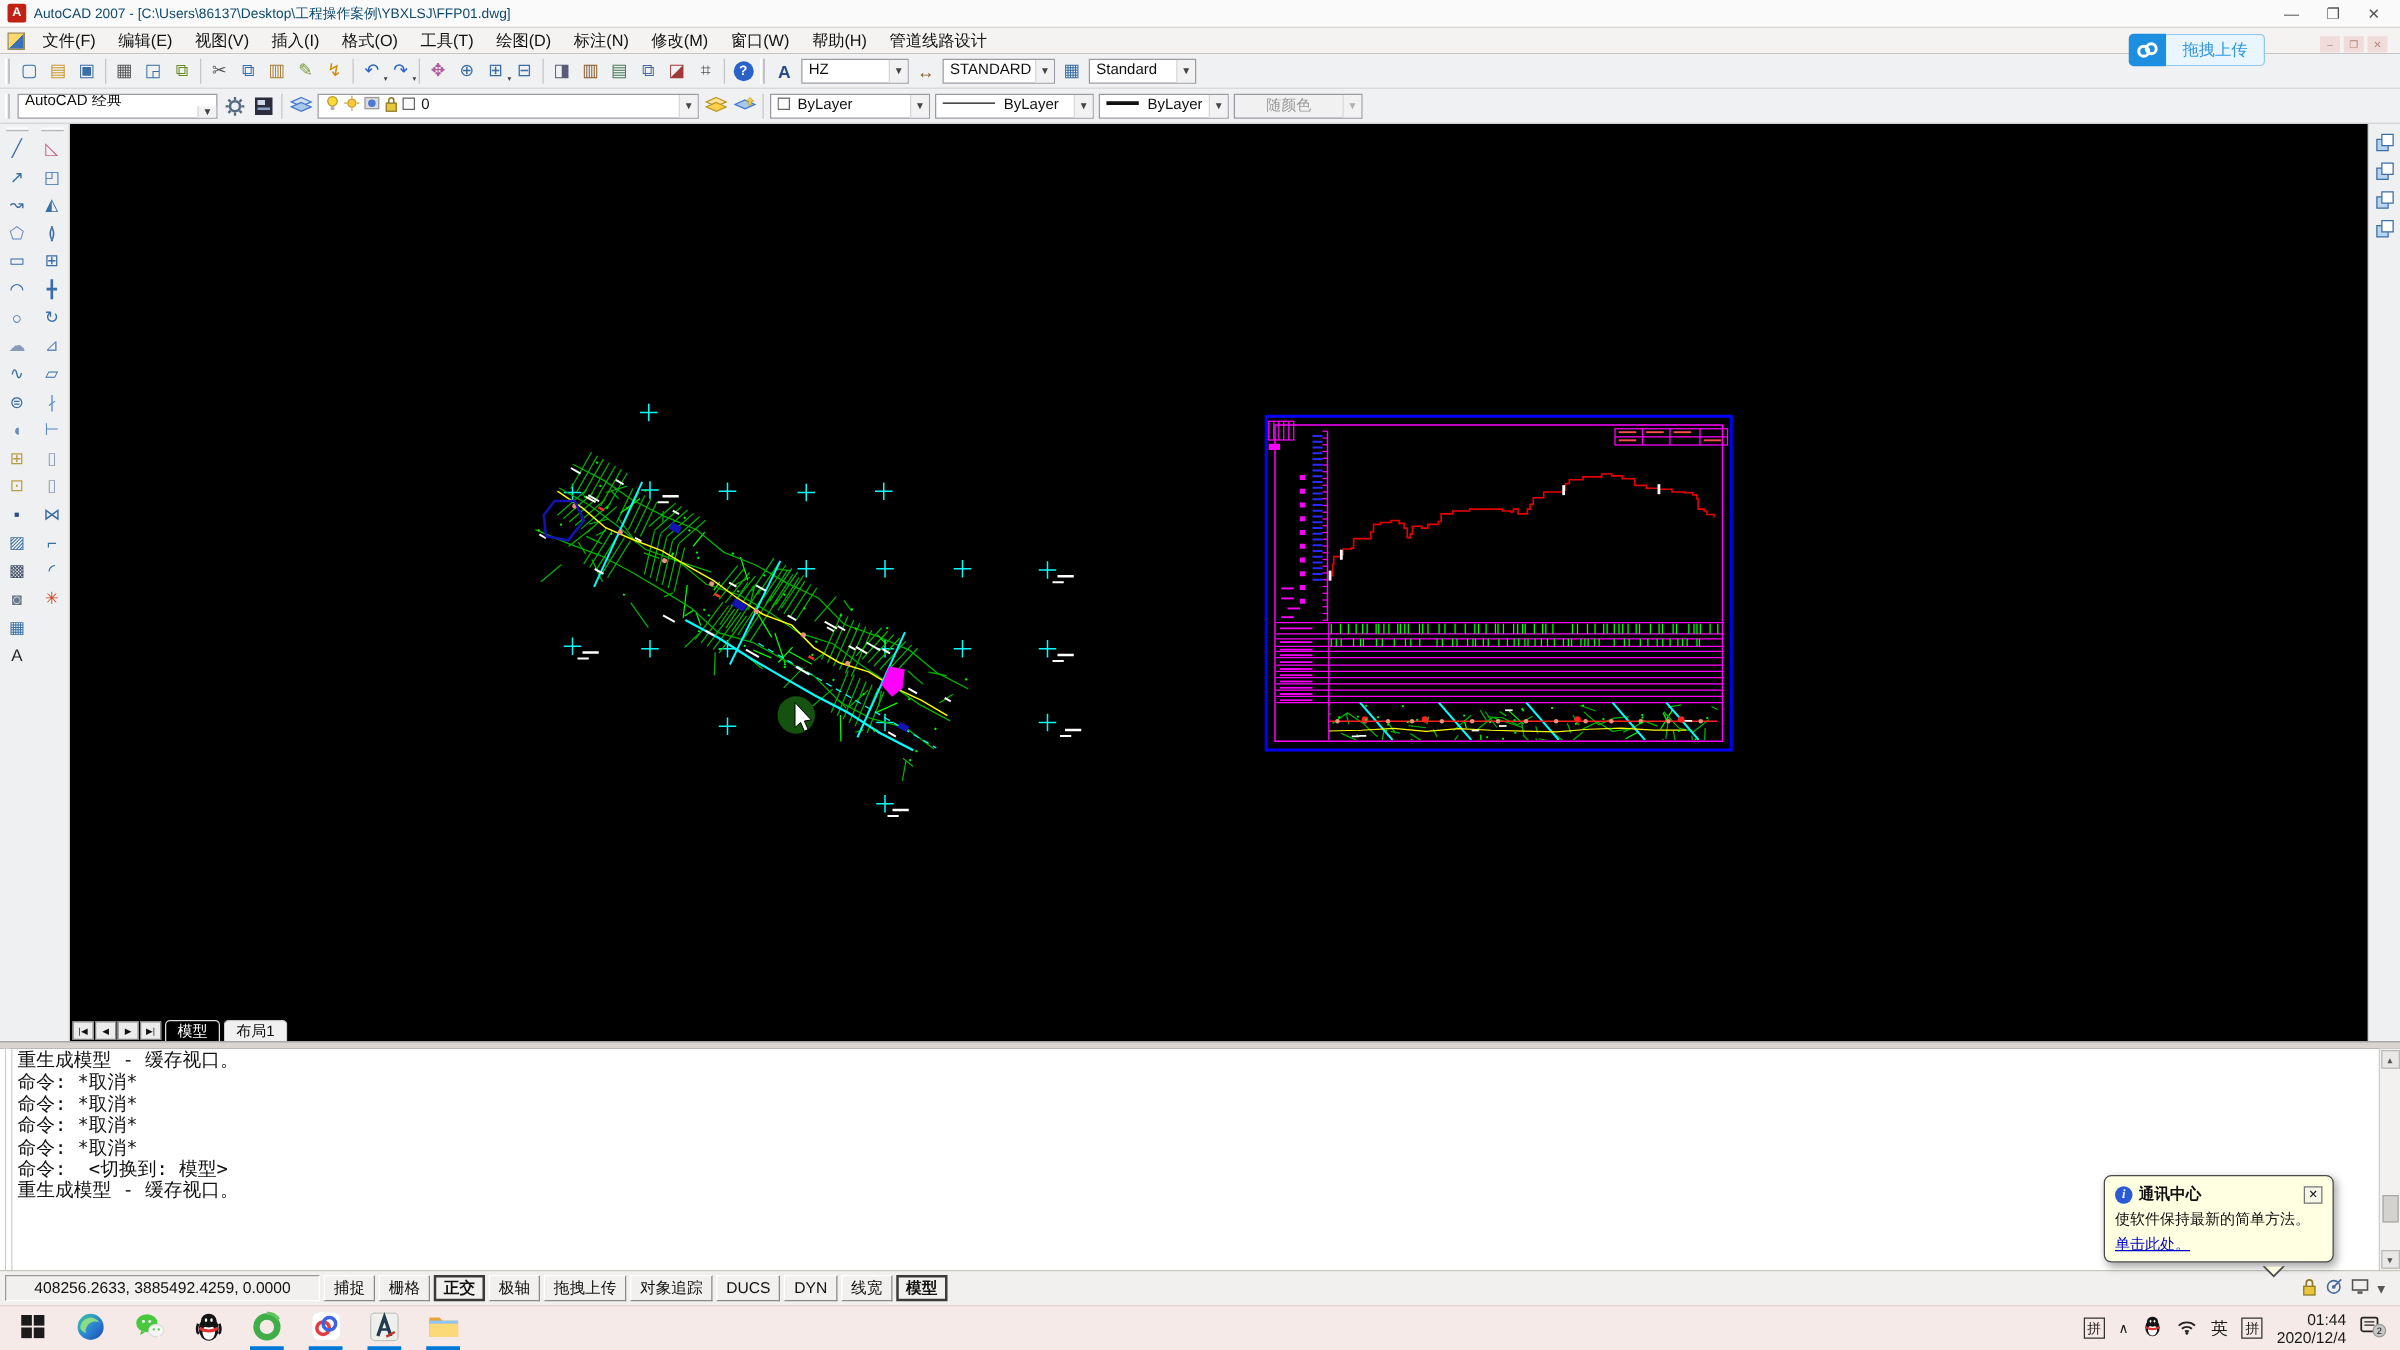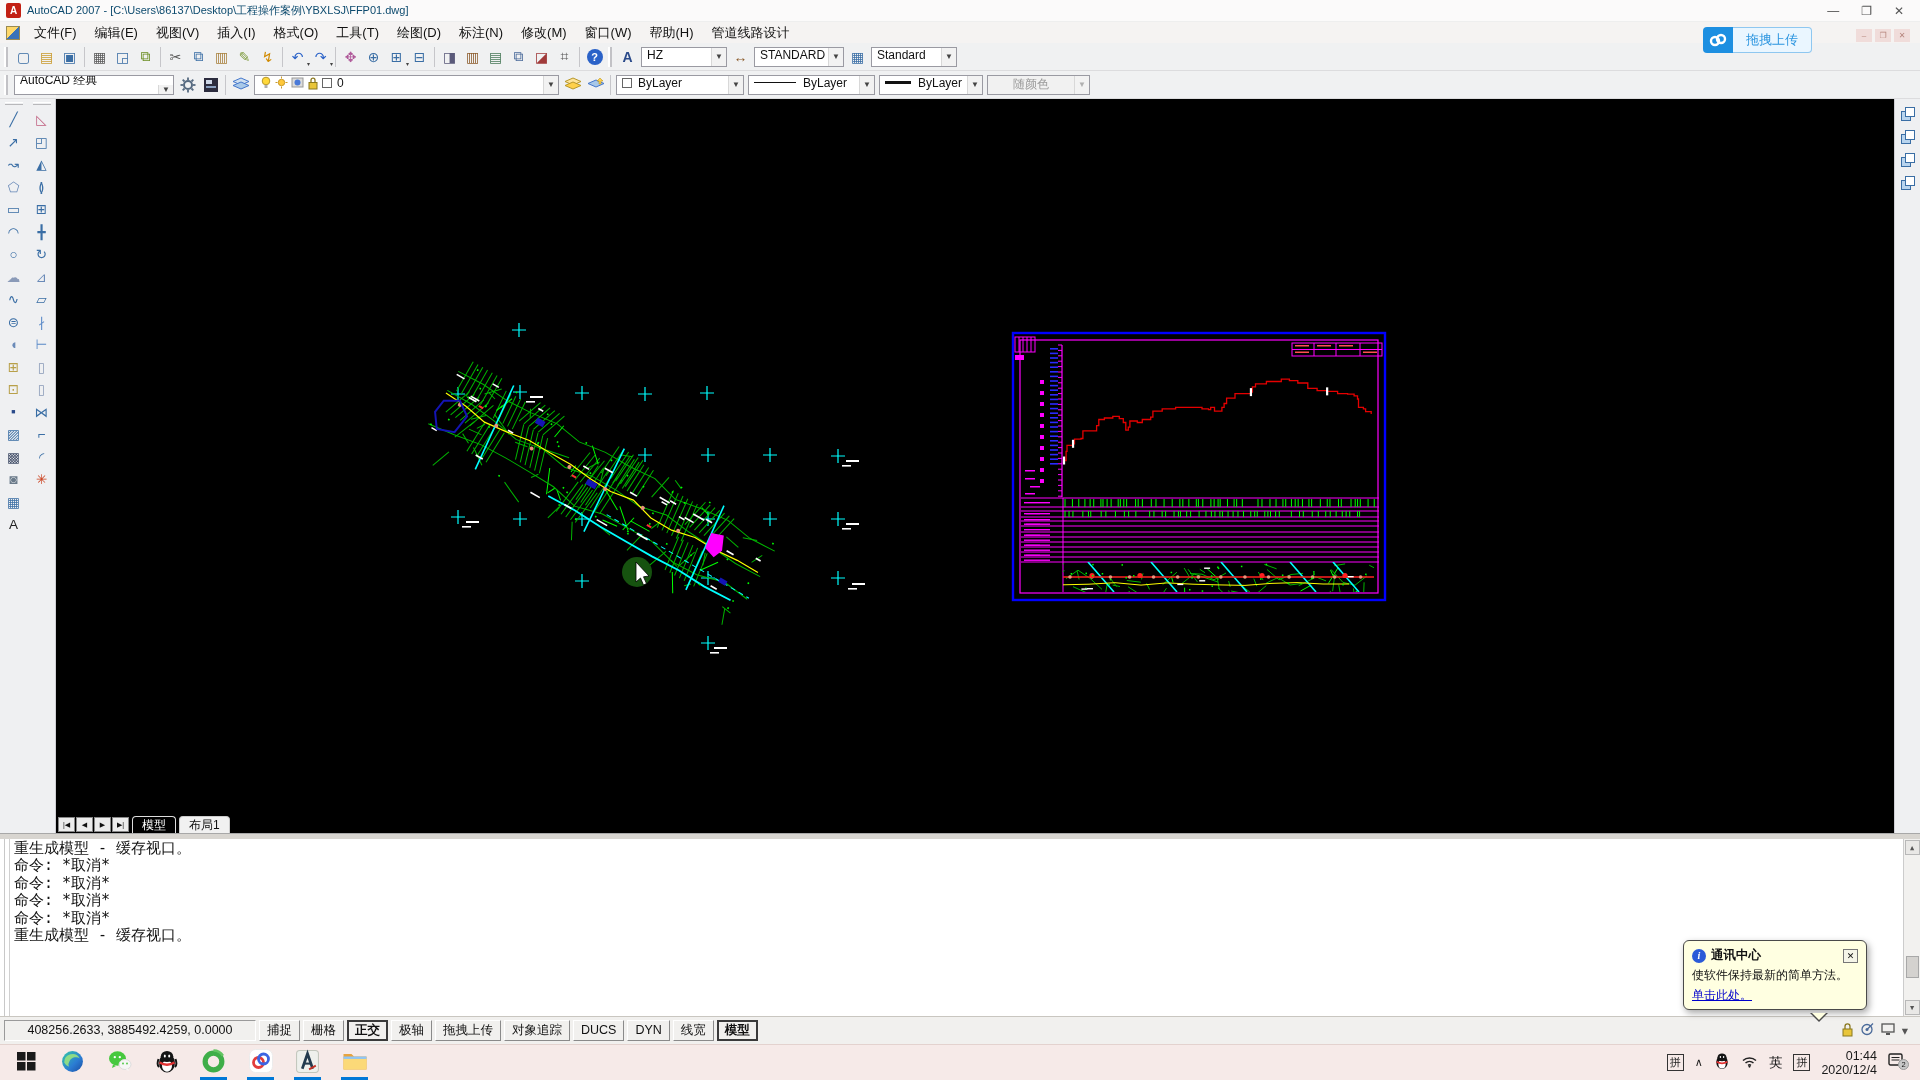--- a/index.html
+++ b/index.html
@@ -971,20 +971,21 @@
 
 <div class="command">
   <div class="cmd-grip"></div>
   <div class="cmd-body">
     <div class="cmd-hist" id="cmd-hist">
         <div class="cmd-line">重生成模型 - 缓存视口。</div>
         <div class="cmd-line">命令: *取消*</div>
         <div class="cmd-line">命令: *取消*</div>
         <div class="cmd-line">命令: *取消*</div>
         <div class="cmd-line">命令: *取消*</div>
+        <div class="cmd-line">命令:  &lt;切换到: 模型&gt;</div>
         <div class="cmd-line">重生成模型 - 缓存视口。</div>
       </div>
   </div>
   <div class="cmd-scroll">
     <span class="scroll-btn">▲</span>
     <span class="scroll-thumb"></span>
     <span class="scroll-btn">▼</span>
   </div>
 </div>
 

